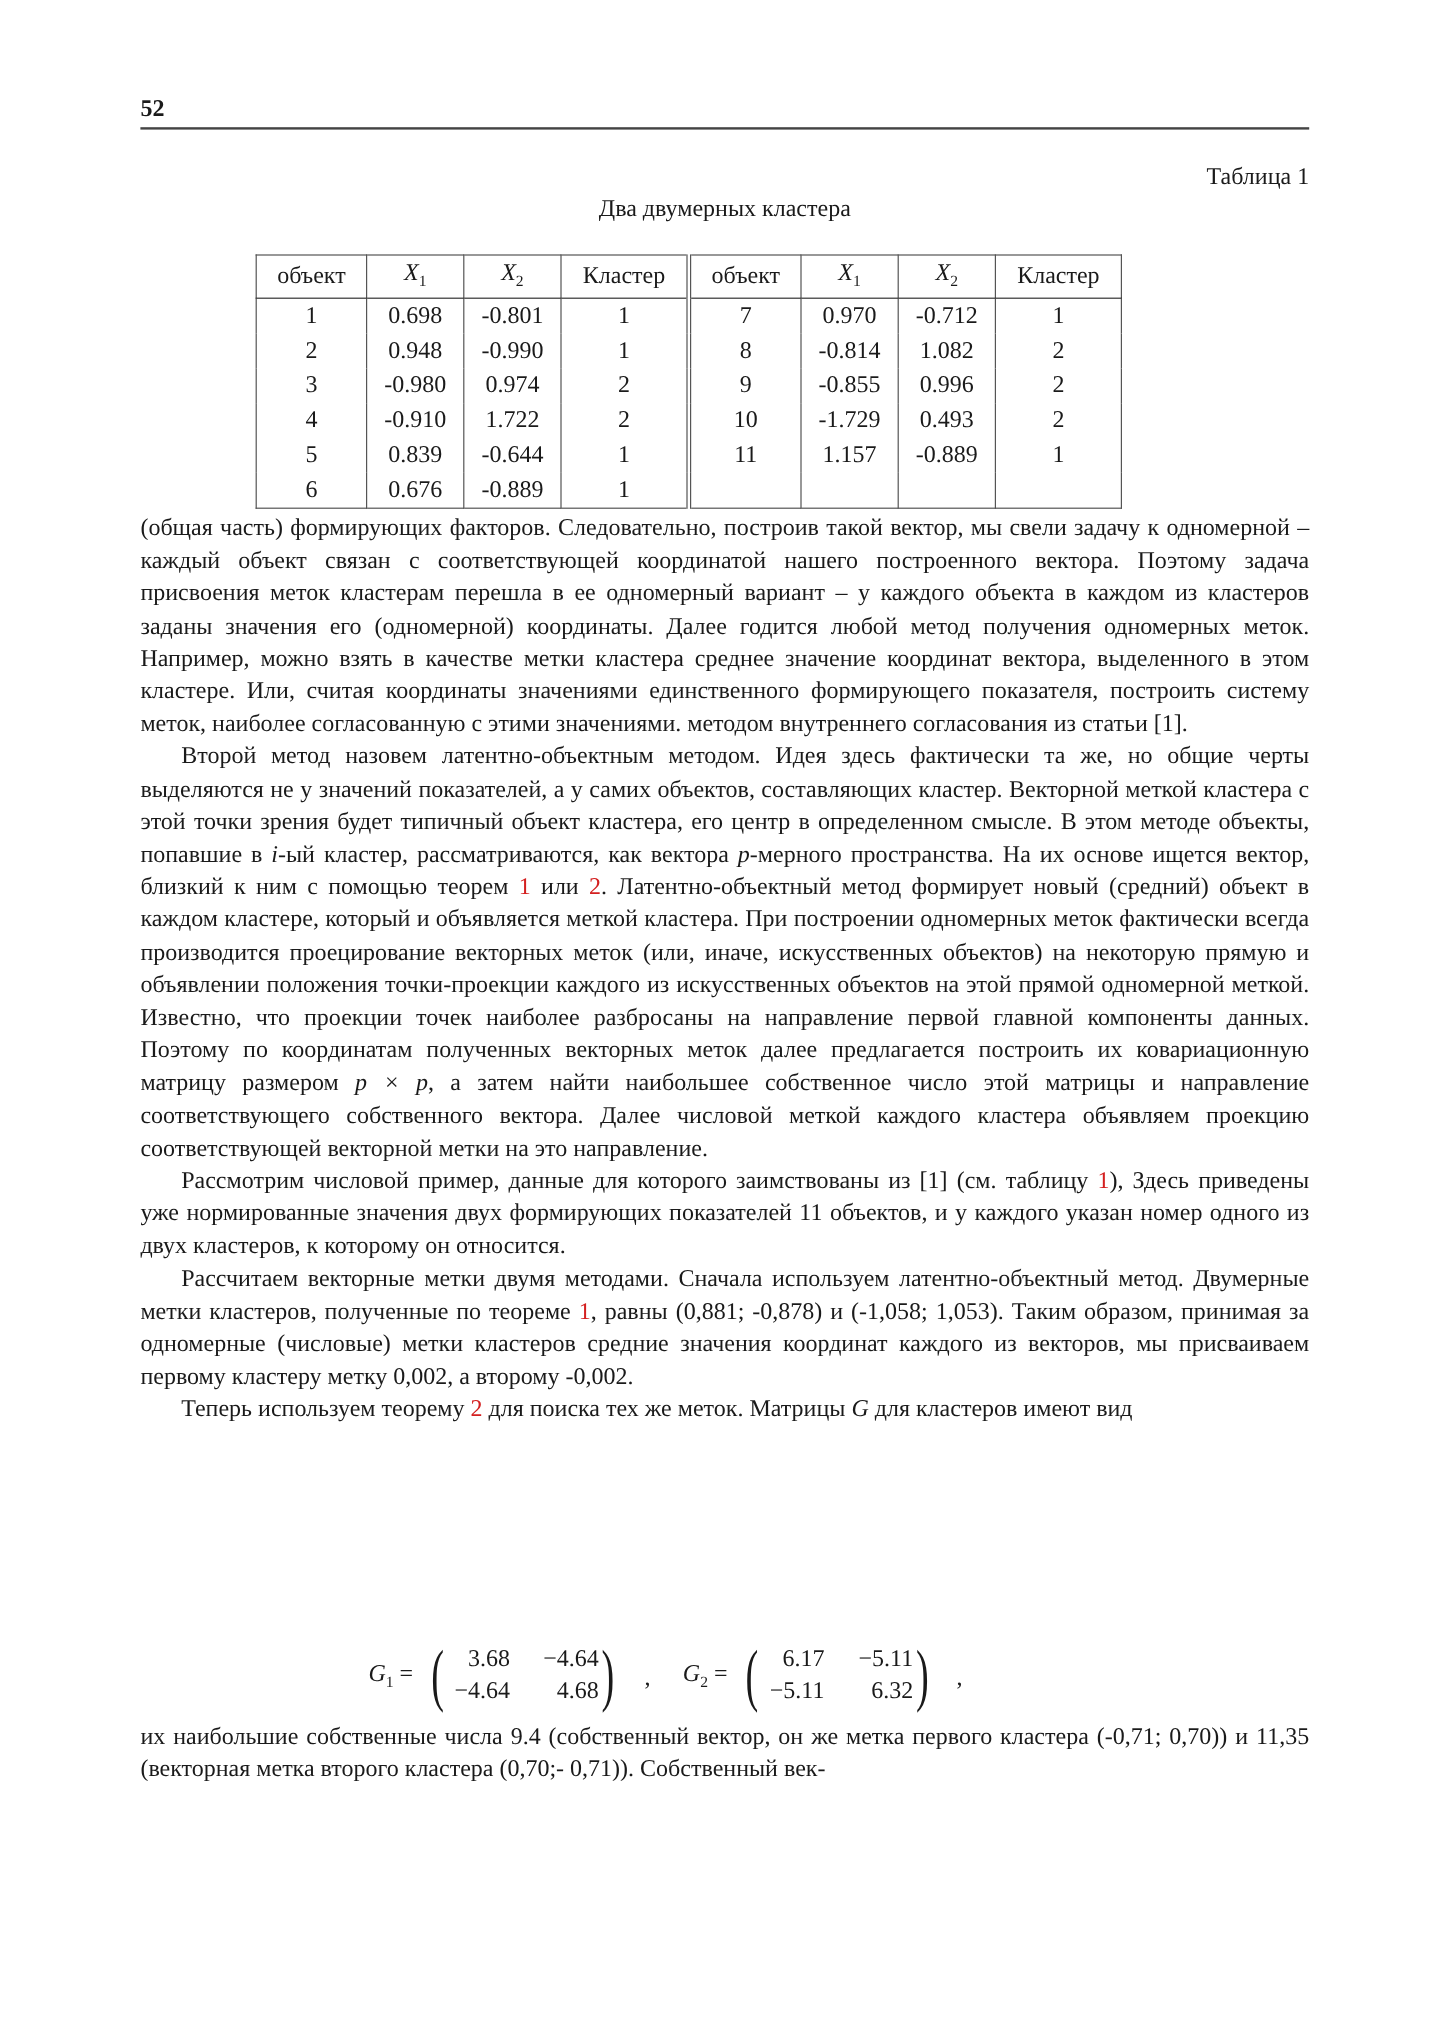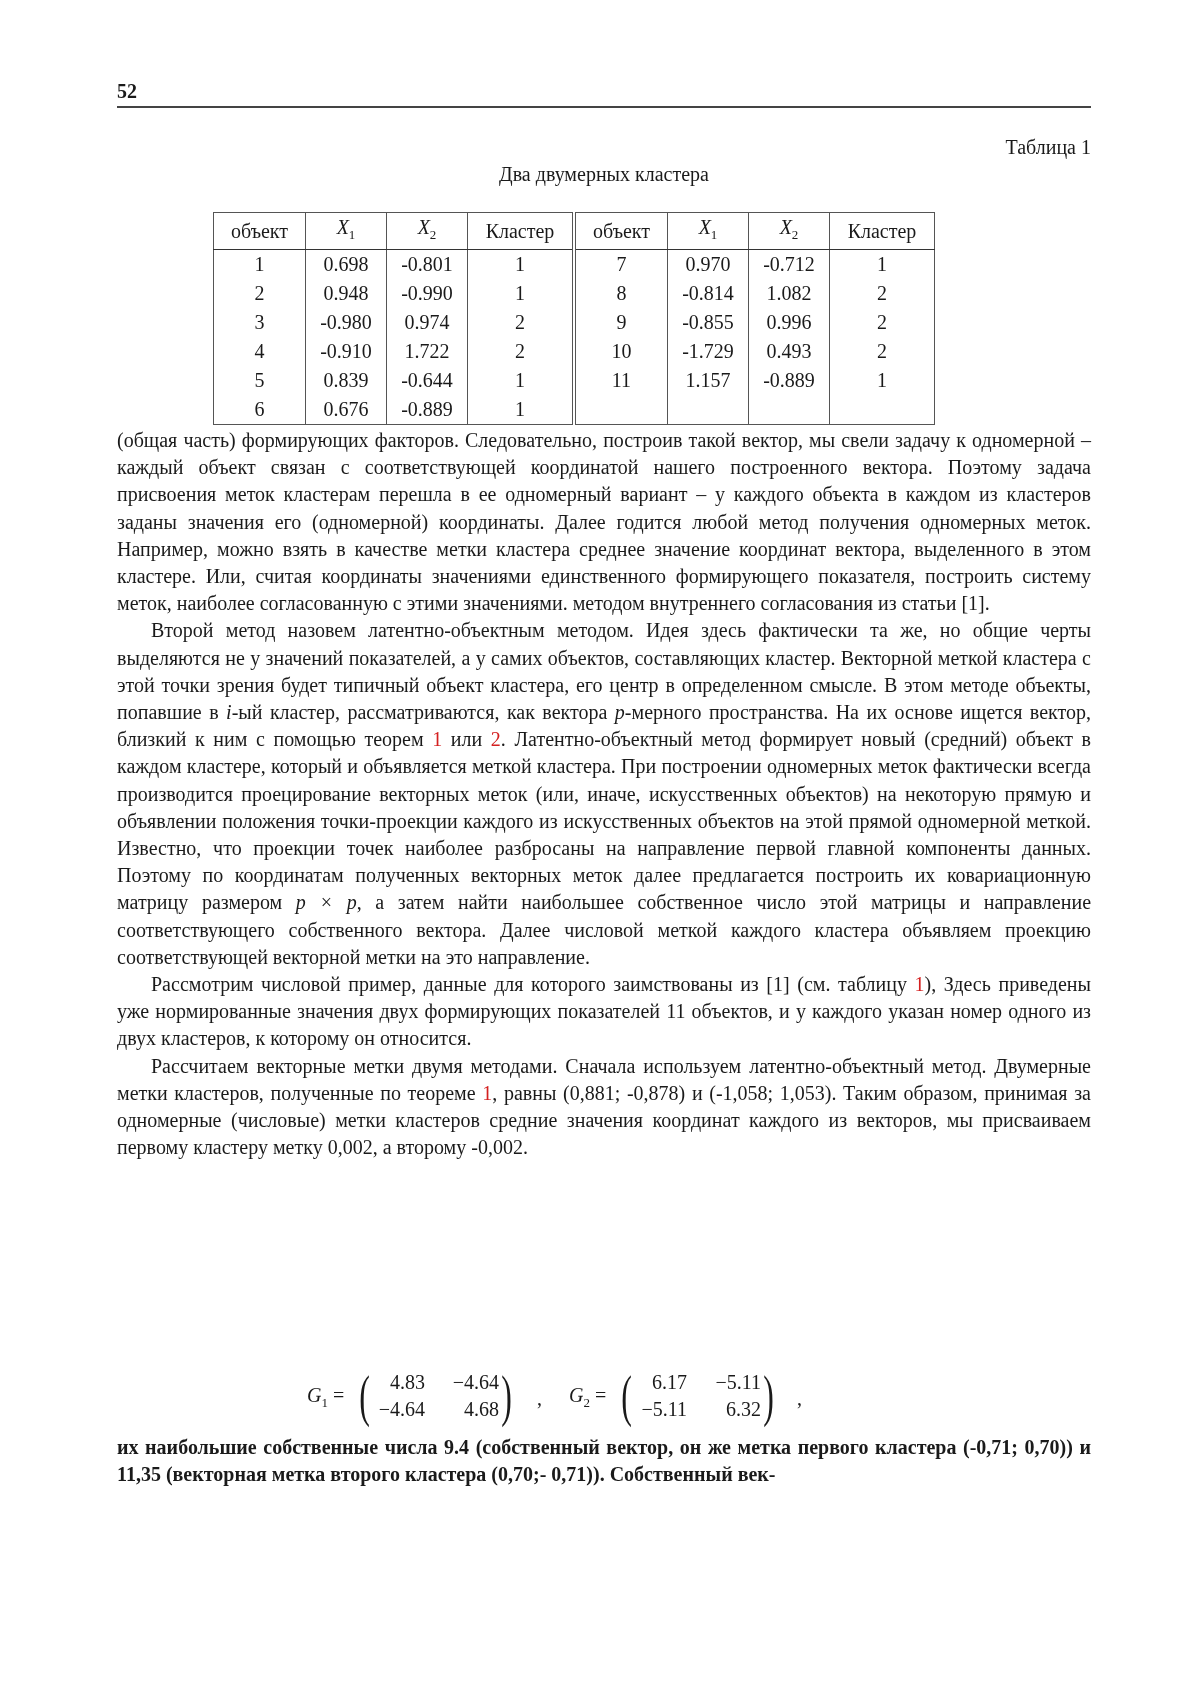--- a/index.html
+++ b/index.html
@@ -30,21 +30,21 @@
   .body-text p.ind { text-indent: 34px; }
   .ref { color: #d42020; }
   .eq { position: absolute; top: 1365px; left: 0; width: 974px; height: 66px; font-size: 20px; }
   .mat { position: absolute; top: 0; height: 66px; }
   .mat .lbl { position: absolute; top: 19px; font-style: italic; white-space: nowrap; }
   .mat .lbl sub { font-style: normal; font-size: 13px; }
   .mat .paren { position: absolute; top: 0; font-size: 58px; line-height: 62px; font-weight: 100; transform: scaleX(0.55); }
   .mat .cell { position: absolute; font-size: 20px; text-align: right; width: 60px; }
   .sep { position: absolute; top: 22px; font-size: 20px; }
   .after { position: absolute; left: 0; top: 1434px; width: 974px; font-size: 20px; line-height: 27.2px; text-align: justify; }
-  .after p { margin: 0; font-weight: bold; }
+  .after p { margin: 0; }
 </style>
 </head>
 <body>
 
 <div class="page">
 
   <div class="header">
     <span class="num">52</span>
   </div>
 
@@ -126,27 +126,28 @@
           <td class="c-cl"></td>
         </tr>
       </tbody>
   </table>
 
   <div class="body-text">
     <p>(общая часть) формирующих факторов. Следовательно, построив такой вектор, мы свели задачу к одномерной – каждый объект связан с соответствующей координатой нашего построенного вектора. Поэтому задача присвоения меток кластерам перешла в ее одномерный вариант – у каждого объекта в каждом из кластеров заданы значения его (одномерной) координаты. Далее годится любой метод получения одномерных меток. Например, можно взять в качестве метки кластера среднее значение координат вектора, выделенного в этом кластере. Или, считая координаты значениями единственного формирующего показателя, построить систему меток, наиболее согласованную с этими значениями. методом внутреннего согласования из статьи [1].</p>
     <p class="ind"><span>Второй метод назовем латентно-объектным методом. Идея здесь фактически та же, но общие черты выделяются не у значений показателей, а у самих объектов, составляющих кластер. Векторной меткой кластера с этой точки зрения будет типичный объект кластера, его центр в определенном смысле. В этом методе объекты, попавшие в </span><i>i</i><span>-ый кластер, рассматриваются, как вектора </span><i>p</i><span>-мерного пространства. На их основе ищется вектор, близкий к ним с помощью теорем </span><span class="ref">1</span><span> или </span><span class="ref">2</span><span>. Латентно-объектный метод формирует новый (средний) объект в каждом кластере, который и объявляется меткой кластера. При построении одномерных меток фактически всегда производится проецирование векторных меток (или, иначе, искусственных объектов) на некоторую прямую и объявлении положения точки-проекции каждого из искусственных объектов на этой прямой одномерной меткой. Известно, что проекции точек наиболее разбросаны на направление первой главной компоненты данных. Поэтому по координатам полученных векторных меток далее предлагается построить их ковариационную матрицу размером </span><i>p × p</i><span>, а затем найти наибольшее собственное число этой матрицы и направление соответствующего собственного вектора. Далее числовой меткой каждого кластера объявляем проекцию соответствующей векторной метки на это направление.</span></p>
     <p class="ind"><span>Рассмотрим числовой пример, данные для которого заимствованы из [1] (см. таблицу </span><span class="ref">1</span><span>), Здесь приведены уже нормированные значения двух формирующих показателей 11 объектов, и у каждого указан номер одного из двух кластеров, к которому он относится.</span></p>
     <p class="ind"><span>Рассчитаем векторные метки двумя методами. Сначала используем латентно-объектный метод. Двумерные метки кластеров, полученные по теореме </span><span class="ref">1</span><span>, равны (0,881; -0,878) и (-1,058; 1,053). Таким образом, принимая за одномерные (числовые) метки кластеров средние значения координат каждого из векторов, мы присваиваем первому кластеру метку 0,002, а второму -0,002.</span></p>
+    <p class="ind"><span>Теперь используем теорему </span><span class="ref">2</span><span> для поиска тех же меток. Матрицы </span><i>G</i><span> для кластеров имеют вид</span></p>
   </div>
 
   <div class="eq">
     <div class="mat" style="left:190px;">
       <span class="lbl" style="left:0;"><span>G</span><sub>1</sub> <span style="font-style:normal">=</span></span>
       <span class="paren" style="left:48px;">(</span>
-      <span class="cell" style="left:58px;top:6px;">4.83</span>
+      <span class="cell" style="left:58px;top:6px;">3.68</span>
       <span class="cell" style="left:132px;top:6px;">−4.64</span>
       <span class="cell" style="left:58px;top:33px;">−4.64</span>
       <span class="cell" style="left:132px;top:33px;">4.68</span>
       <span class="paren" style="left:190px;">)</span>
     </div>
     <span class="sep" style="left:420px;">,</span>
     <div class="mat" style="left:452px;">
       <span class="lbl" style="left:0;"><span>G</span><sub>2</sub> <span style="font-style:normal">=</span></span>
       <span class="paren" style="left:48px;">(</span>
       <span class="cell" style="left:58px;top:6px;">6.17</span>

